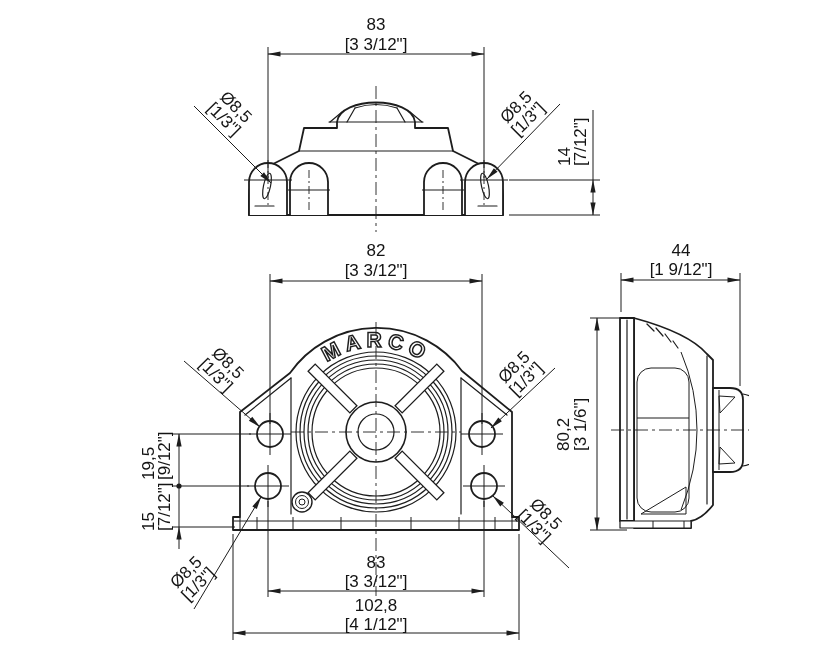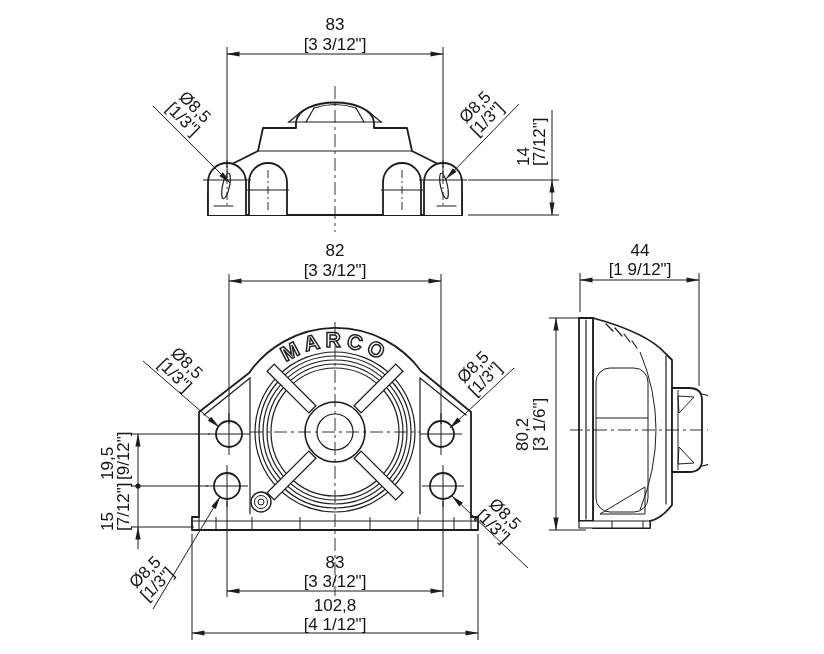--- a/index.html
+++ b/index.html
@@ -1,16 +1,16 @@
 <!DOCTYPE html>
 <html><head>
 <meta charset="utf-8">
 <style>
   html,body{margin:0;padding:0;background:#ffffff;}
-  .stage{position:relative;width:708px;height:654px;background:#fff;overflow:hidden;}
+  .stage{position:relative;width:708px;height:654px;background:#fff;overflow:hidden;padding-left:41px;}
   svg{display:block;}
   
   .ol{stroke:#1d1d1d;stroke-width:1.8;fill:none;stroke-linejoin:round;stroke-linecap:round;}
   .o2{stroke:#1d1d1d;stroke-width:1.2;fill:none;stroke-linejoin:round;stroke-linecap:round;}
   .tn{stroke:#1d1d1d;stroke-width:1;fill:none;}
   .dm{stroke:#1d1d1d;stroke-width:1;fill:none;}
   .cl{stroke:#1d1d1d;stroke-width:.9;fill:none;stroke-dasharray:13 4 3 4;}
   .cl2{stroke:#1d1d1d;stroke-width:.9;fill:none;stroke-dasharray:8 3 2 3;}
   .wf{fill:#ffffff;}
   text{font-family:"Liberation Sans","DejaVu Sans",sans-serif;font-size:17px;fill:#141414;}

